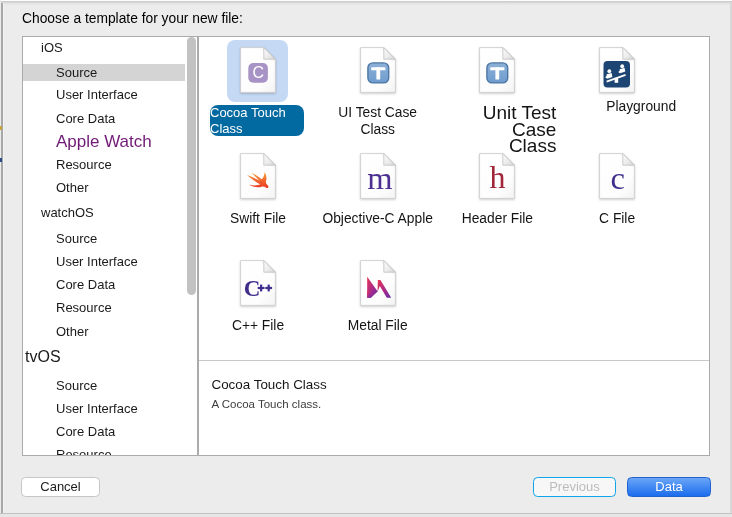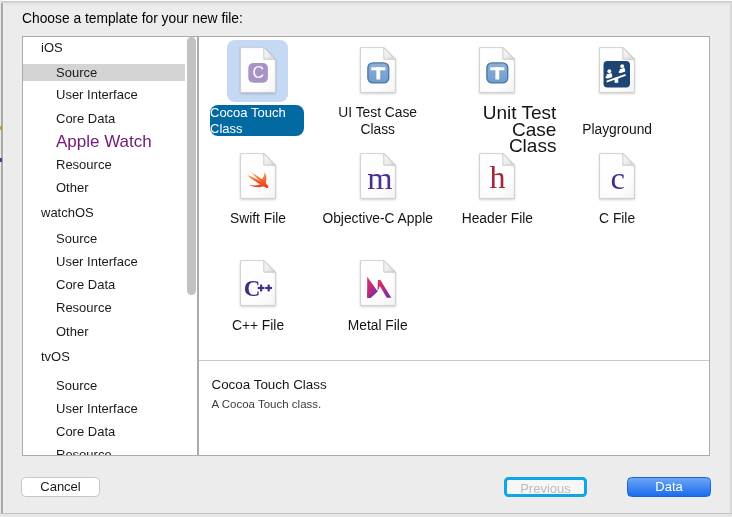--- a/index.html
+++ b/index.html
@@ -62,21 +62,21 @@
 <div style="position:absolute;left:33px;top:69.5px;height:23px;line-height:23px;font-size:13px;color:#1a1a1a">Core Data</div>
 <div style="position:absolute;left:33px;top:92.5px;height:23px;line-height:23px;font-size:17px;color:#701a75">Apple Watch</div>
 <div style="position:absolute;left:33px;top:115.5px;height:23px;line-height:23px;font-size:13px;color:#1a1a1a">Resource</div>
 <div style="position:absolute;left:33px;top:138.8px;height:23px;line-height:23px;font-size:13px;color:#1a1a1a">Other</div>
 <div style="position:absolute;left:18px;top:164.0px;height:23px;line-height:23px;font-size:13px;color:#1a1a1a">watchOS</div>
 <div style="position:absolute;left:33px;top:189.5px;height:23px;line-height:23px;font-size:13px;color:#1a1a1a">Source</div>
 <div style="position:absolute;left:33px;top:212.8px;height:23px;line-height:23px;font-size:13px;color:#1a1a1a">User Interface</div>
 <div style="position:absolute;left:33px;top:236.10000000000002px;height:23px;line-height:23px;font-size:13px;color:#1a1a1a">Core Data</div>
 <div style="position:absolute;left:33px;top:259.4px;height:23px;line-height:23px;font-size:13px;color:#1a1a1a">Resource</div>
 <div style="position:absolute;left:33px;top:282.7px;height:23px;line-height:23px;font-size:13px;color:#1a1a1a">Other</div>
-<div style="position:absolute;left:18px;top:307.5px;height:23px;line-height:23px;font-size:13px;color:#1a1a1a">tvOS</div>
+<div style="position:absolute;left:2px;top:307.5px;height:23px;line-height:23px;font-size:16px;color:#1a1a1a">tvOS</div>
 <div style="position:absolute;left:33px;top:337.0px;height:23px;line-height:23px;font-size:13px;color:#1a1a1a">Source</div>
 <div style="position:absolute;left:33px;top:360.3px;height:23px;line-height:23px;font-size:13px;color:#1a1a1a">User Interface</div>
 <div style="position:absolute;left:33px;top:383.3px;height:23px;line-height:23px;font-size:13px;color:#1a1a1a">Core Data</div>
 <div style="position:absolute;left:33px;top:406.3px;height:23px;line-height:23px;font-size:13px;color:#1a1a1a">Resource</div>
 </div>
 <div style="position:absolute;left:186.5px;top:37px;width:9px;height:258px;border-radius:4.5px;background:#c2c2c2"></div>
 
 <div class="panel" style="left:198px;top:36px;width:512px;height:420px"></div>
 <div style="position:absolute;left:199px;top:359.5px;width:510px;height:1px;background:#c9c9c9"></div>
 <div style="position:absolute;left:211.5px;top:376.8px;font-size:13.4px;color:#161616">Cocoa Touch Class</div>
@@ -122,21 +122,21 @@
 <polygon points="7.3,33.8 26.3,27.0 26.9,28.7 7.9,35.5"></polygon>
 <rect x="15.6" y="30.8" width="3.6" height="5"></rect>
 <circle cx="10.3" cy="24.2" r="1.9"></circle>
 <path d="M7.6,27.3 L12.6,25.9 L13.4,29.9 L8.2,31.7 Z"></path>
 <path d="M6.2,30.2 L8.4,27.9 L9.6,29.1 L7.4,31.4 Z"></path>
 <circle cx="23.2" cy="19.2" r="1.9"></circle>
 <path d="M20.6,22.2 L25.5,20.8 L26.3,24.6 L21.3,26.2 Z"></path>
 <path d="M19.4,25.1 L21.3,23 L22.4,24.1 L20.5,26.3 Z"></path>
 </g>
     </svg>
-<div style="position:absolute;left:558.1px;top:122px;width:118px;font-size:13.8px;line-height:16.3px;text-align:center;color:#141414">Playground</div>
+<div style="position:absolute;left:558.1px;top:99px;width:118px;font-size:13.8px;line-height:16.3px;text-align:right;color:#141414">Playground</div>
 <svg width="36" height="46" viewBox="0 0 36 46" style="position:absolute;left:240px;top:153px;overflow:visible;filter:drop-shadow(0.4px 1px 1.1px rgba(0,0,0,0.20))">
 <path d="M0.6,0.6 H23.8 L35.4,12.2 V45.4 H0.6 Z" fill="url(#pageGrad)" stroke="#c9c9c9" stroke-width="0.8"></path>
 <path d="M23.8,0.6 L35.4,12.2 L33.2,13.6 L22.7,3.0 Z" fill="rgba(120,120,120,0.13)" style="filter:blur(0.8px)"></path>
 <path d="M23.8,0.6 L23.8,12.2 L35.4,12.2 Z" fill="url(#foldGrad)" stroke="#c2c2c2" stroke-width="0.8" stroke-linejoin="round"></path>
 <path d="M25.9,20.1 C27.3,16 26.8,11.2 24.3,7.4 C24.2,7.5 24.7,10.2 23.4,13.2 C22.9,14.5 22.2,15.7 21.3,16.8 C17.8,13.9 13.6,10.5 9.5,7.9 C12.4,11.7 15.8,15.3 18.9,18.7 C14.9,16.5 9.3,13.4 4.4,11.3 C8.7,15.8 14.2,20.3 19.4,23.5 C16.3,25.3 11.2,25.4 6.6,23.6 C10.8,27 16.6,28.3 21.1,26.5 C23,25.8 24.6,26.5 26.2,27.8 C27.1,28.7 28.2,28.6 28.7,27.5 C29.2,26.3 28.6,24.9 27.5,23.9 C26.9,23.3 26.2,22.7 25.9,20.1 Z" fill="url(#swiftGrad)" transform="translate(3.2,13.5) scale(0.873,0.76)"></path>
     </svg>
 <div style="position:absolute;left:199px;top:210.9px;width:118px;font-size:13.8px;line-height:16.3px;text-align:center;color:#141414">Swift File</div>
 <svg width="36" height="46" viewBox="0 0 36 46" style="position:absolute;left:359.7px;top:153px;overflow:visible;filter:drop-shadow(0.4px 1px 1.1px rgba(0,0,0,0.20))">
 <path d="M0.6,0.6 H23.8 L35.4,12.2 V45.4 H0.6 Z" fill="url(#pageGrad)" stroke="#c9c9c9" stroke-width="0.8"></path>
 <path d="M23.8,0.6 L35.4,12.2 L33.2,13.6 L22.7,3.0 Z" fill="rgba(120,120,120,0.13)" style="filter:blur(0.8px)"></path>
@@ -177,14 +177,14 @@
 <path d="M23.8,0.6 L23.8,12.2 L35.4,12.2 Z" fill="url(#foldGrad)" stroke="#c2c2c2" stroke-width="0.8" stroke-linejoin="round"></path>
 <g fill="url(#metalGrad)">
 <polygon points="7.2,37.8 7.2,16.8 17.7,31.4 11.0,37.8"></polygon>
 <rect x="7.2" y="31" width="3.7" height="6.8"></rect>
 <polygon points="17.5,32.0 17.9,19.9 20.4,19.9 31.2,37.8 26.8,37.8 19.8,26.0"></polygon>
 </g>
     </svg>
 <div style="position:absolute;left:318.7px;top:317.8px;width:118px;font-size:13.8px;line-height:16.3px;text-align:center;color:#141414">Metal File</div>
 
 <div class="btn" style="left:21px;top:477px;width:79px;background:#ffffff;border:1px solid #c6c6c6;color:#1c1c1c">Cancel</div>
-<div class="btn" style="left:504px;top:477px;width:83px;background:#f7f7f7;border:3px solid #0ea5e9;color:#bcbcbc">Previous</div>
+<div class="btn" style="left:533px;top:477px;width:83px;background:#f7f7f7;border:1px solid #0ea5e9;color:#bcbcbc">Previous</div>
 <div class="btn" style="left:627px;top:477px;width:84px;background:linear-gradient(180deg,#6aa6f7,#1c6ced);border:1px solid #2263cf;color:#fff">Data</div>
 </div>
 </body></html>

